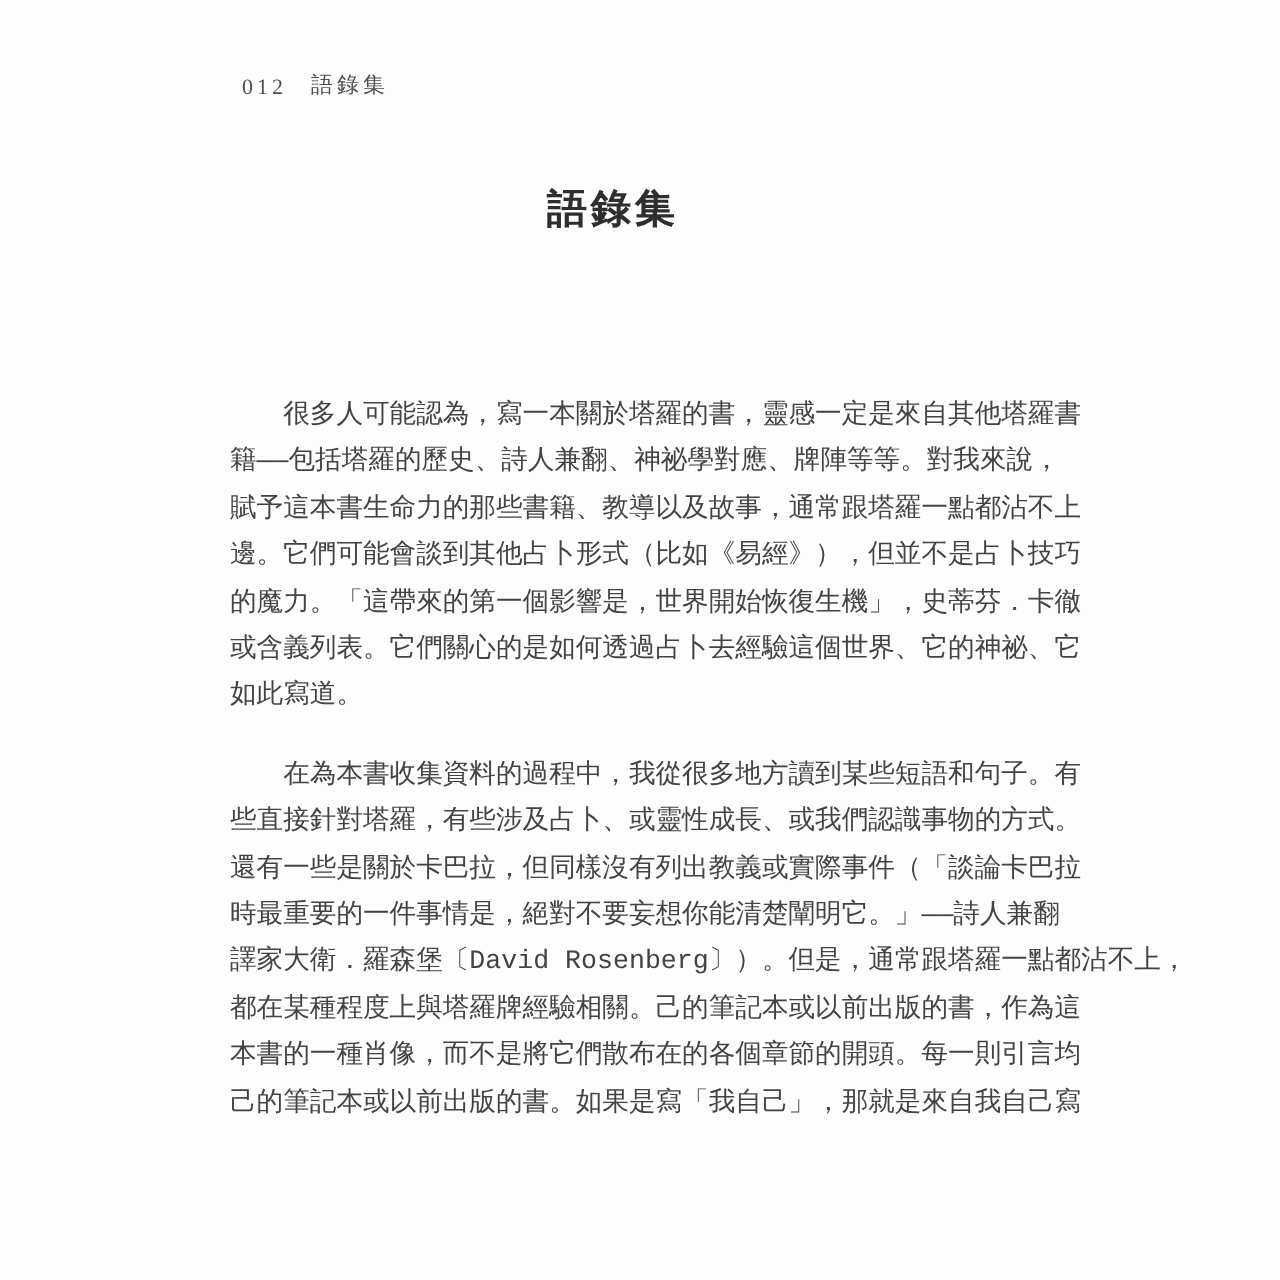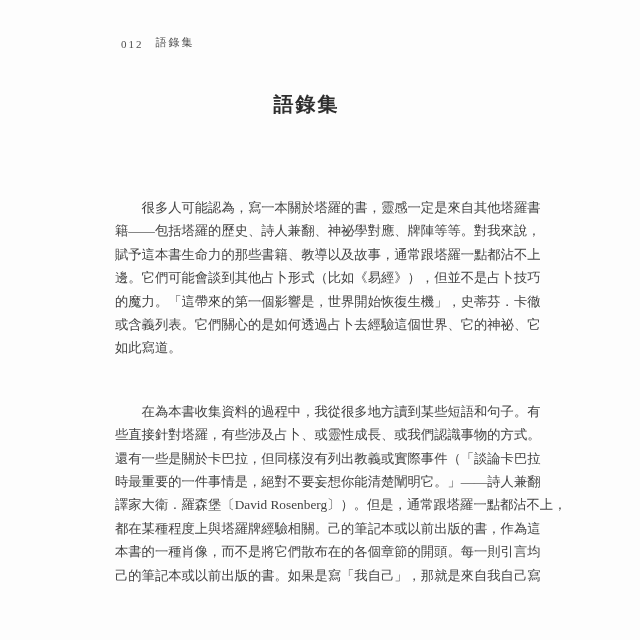--- a/index.html
+++ b/index.html
@@ -50,24 +50,25 @@
   .body-text {
     position: absolute;
     left: 115px;
     top: 196px;
     width: 428px;
     font-size: 13.3px;
     line-height: 23.4px;
     color: #434343;
   }
   .paragraph + .paragraph {
-    margin-top: 40px;
+    margin-top: 16px;
   }
   .line {
     white-space: nowrap;
+    font-family: Liberation Mono, monospace;
   }
   .line.first {
     text-indent: 2em;
   }
 </style>
 </head>
 <body>
 
 <div class="page">
 

